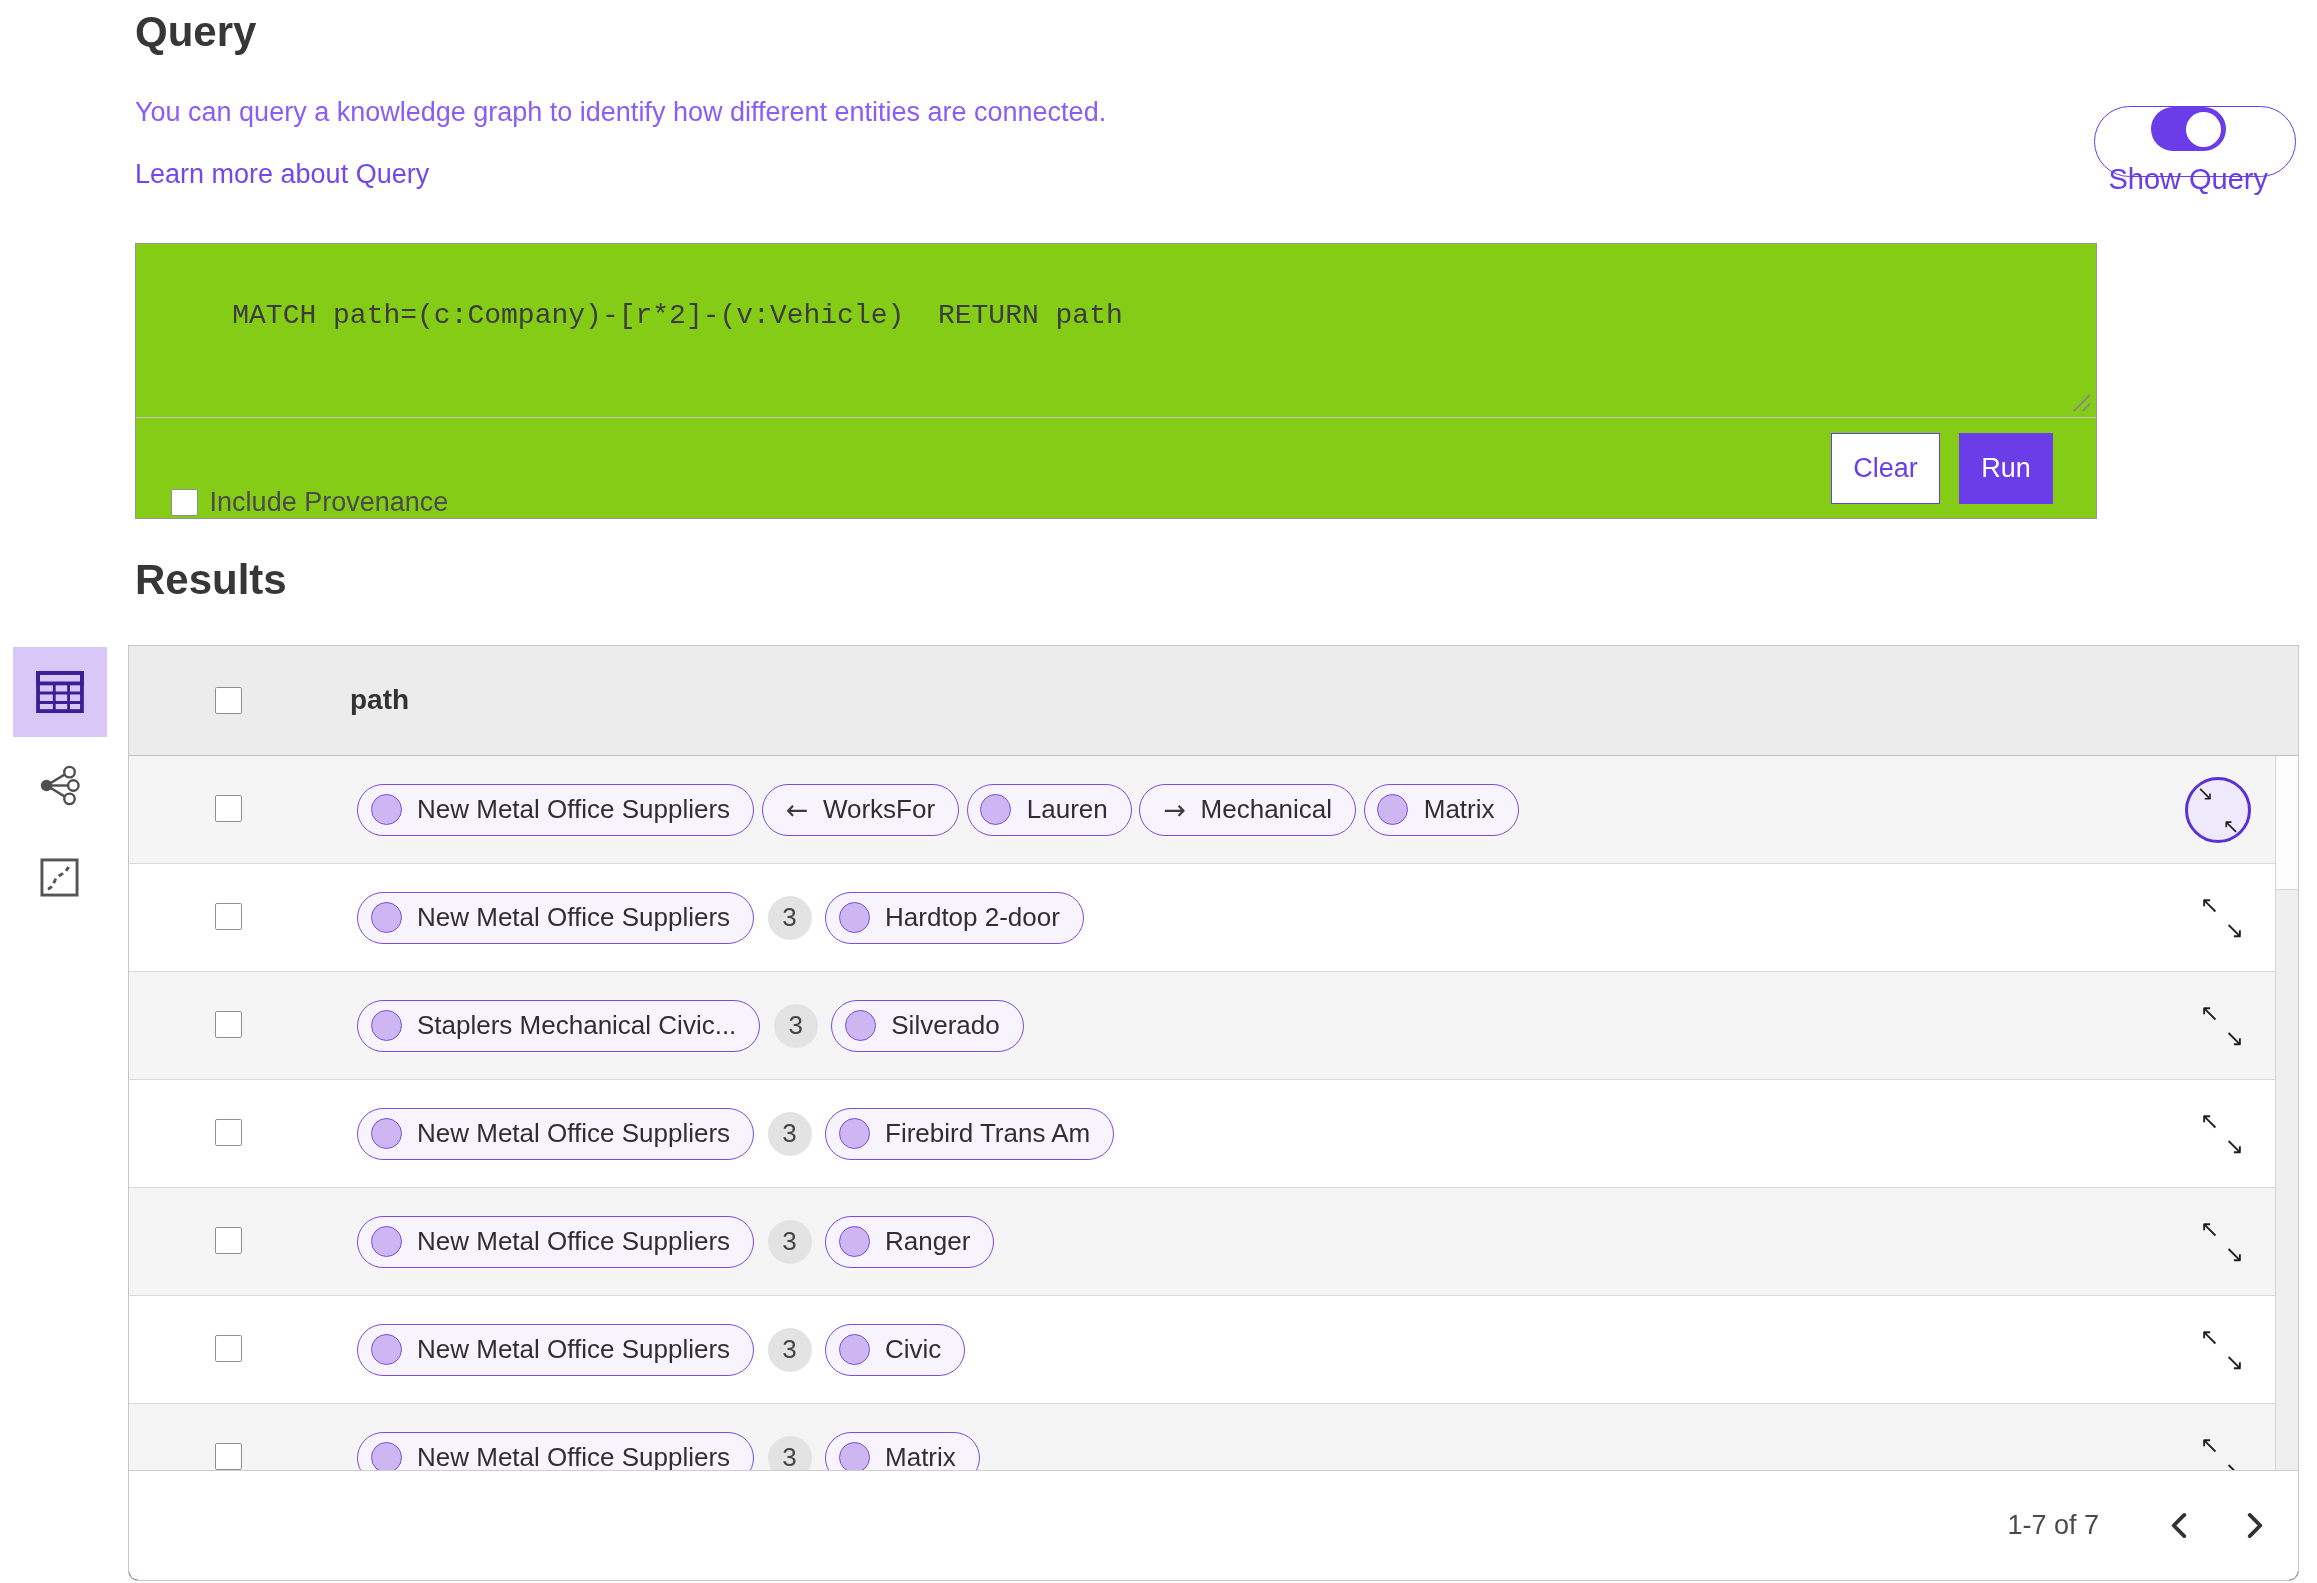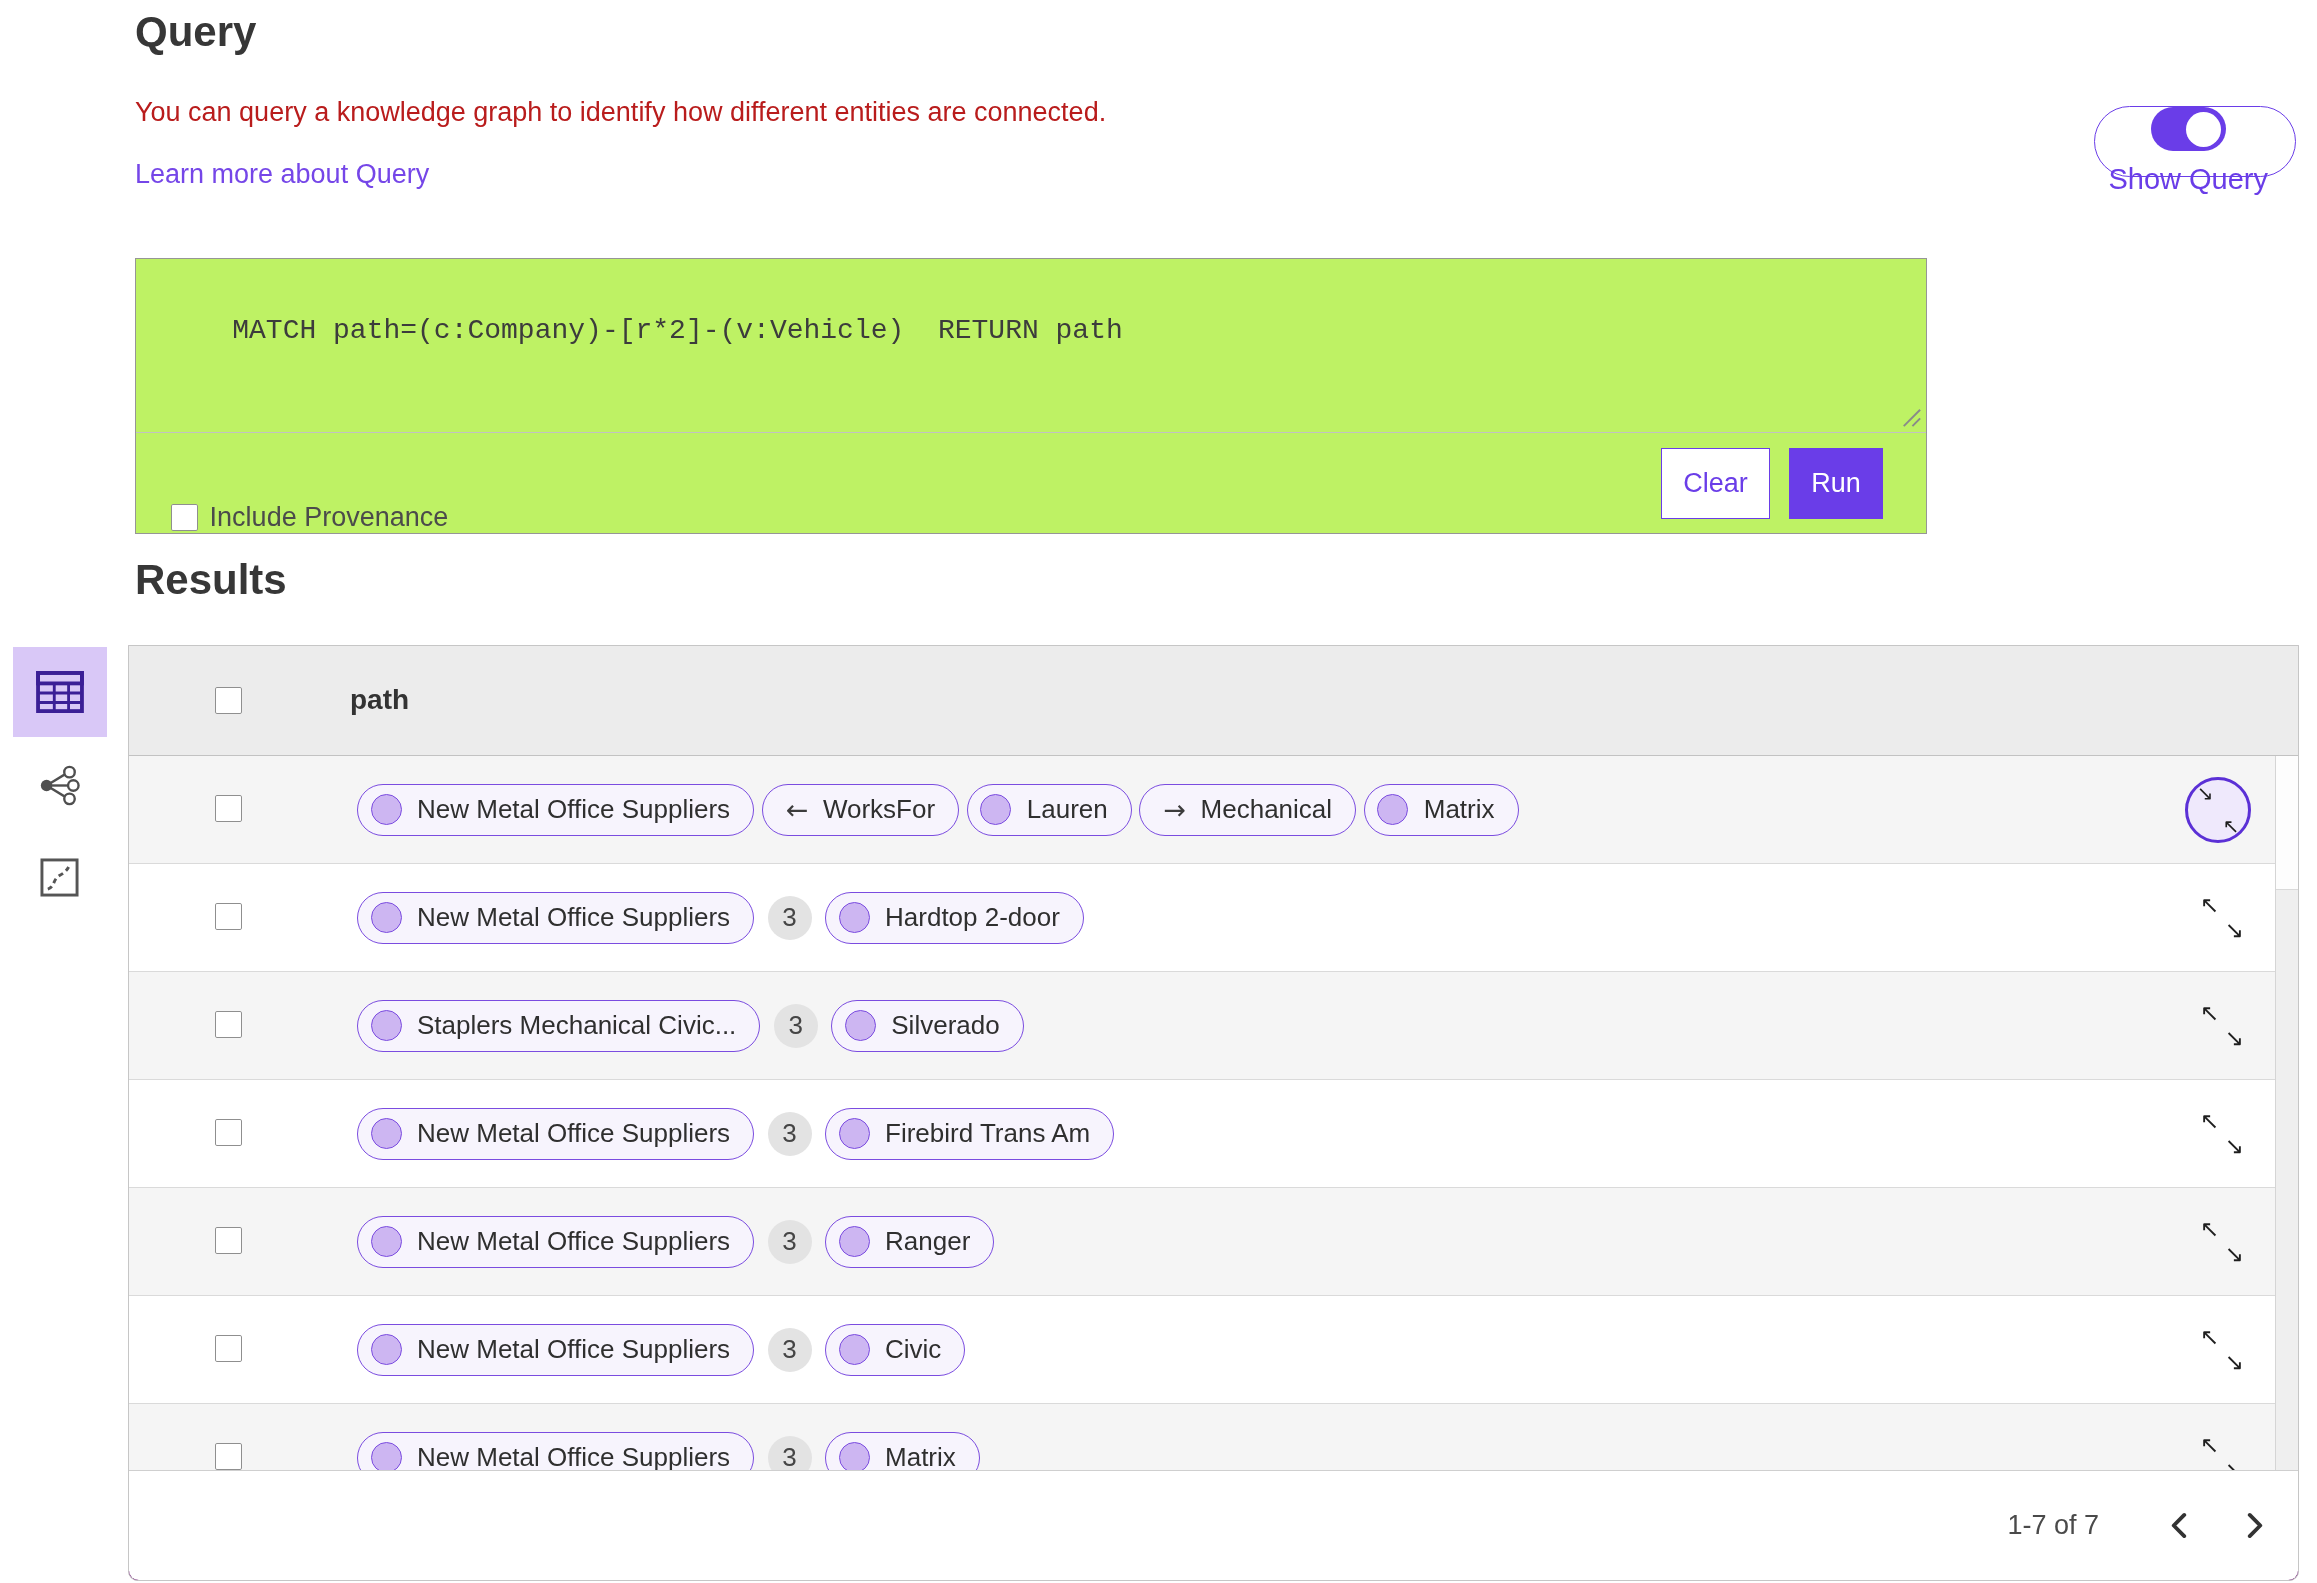--- a/index.html
+++ b/index.html
@@ -2,28 +2,28 @@
 <html style="--accent: #6a3de8; --accent-deep: #5b30d6; --link: #7546e8; --pill-border: #7b4ce0; --pill-bg: #f7f4fd; --node-fill: #cdb6f2; --header-bg: #ececec; --row-alt: #f5f5f5; --badge-bg: #e3e3e3; --selected-tab-bg: #d9c8f7; --selected-tab-icon: #3b1f96;"><head>
 <meta charset="utf-8">
 <style>
   html,body{margin:0;padding:0;}
   body{
     width:2317px;height:1583px;position:relative;background:#fff;overflow:hidden;
     font-family:"Liberation Sans","DejaVu Sans",sans-serif;color:#383838;
   }
   
   .page-title{position:absolute;left:135px;top:7.7px;font-size:42px;font-weight:700;color:#373737;margin:0;text-align:center;}
-  .description{position:absolute;left:135px;top:97px;font-size:27px;color:#b91c1c;}
+  .description{position:absolute;left:135px;top:97px;font-size:27px;color:#8b5cf6;}
   .learn-more{position:absolute;left:135px;top:159px;font-size:27px;color:var(--link);cursor:pointer;text-decoration:none;}
   .show-query{position:absolute;right:21px;top:106px;height:71px;border:1.9px solid var(--accent);
     border-radius:39px;display:flex;align-items:center;gap:11.6px;padding:0 27px 0 13.5px;background:#fff;box-sizing:border-box;flex-direction:column;}
   .toggle-track{width:75px;height:44px;border-radius:22px;background:var(--accent);position:relative;flex:0 0 auto;}
   .toggle-knob{position:absolute;right:4.8px;top:4.8px;width:35px;height:35px;border-radius:50%;background:#fff;}
   .show-query-label{font-size:29px;color:var(--accent);}
-  .query-box{position:absolute;left:135px;top:258px;width:1792px;border:1.9px solid #969696;background:#bef264;box-sizing:border-box;}
+  .query-box{position:absolute;left:135px;top:243px;width:1962px;border:1.9px solid #969696;background:#84cc16;box-sizing:border-box;}
   .query-input{height:174px;border-bottom:1px solid #c2c2c2;position:relative;box-sizing:border-box;
     padding:25px 29px;font-family:"Liberation Mono","DejaVu Sans Mono",monospace;font-size:28px;color:#3c3c3c;white-space:pre;}
   .resize-handle{position:absolute;right:2.9px;bottom:2.9px;}
   .query-footer{height:100px;display:flex;align-items:flex-end;position:relative;}
   .checkbox{display:inline-block;width:27px;height:27px;border:1.9px solid #8f8f8f;border-radius:1.9px;background:#fff;box-sizing:border-box;}
   .prov-label{display:flex;align-items:center;gap:11.6px;margin-left:35px;font-size:27px;color:#4b4b4b;}
   .btn{font-size:27px;height:71px;display:inline-flex;align-items:center;justify-content:center;box-sizing:border-box;cursor:pointer;}
   .btn-clear{width:109px;background:#fff;border:1.9px solid var(--accent);color:var(--accent);position:absolute;right:156px;top:14.5px;}
   .btn-run{width:94px;background:var(--accent);border:none;color:#fff;position:absolute;right:43px;top:14.5px;}
   

